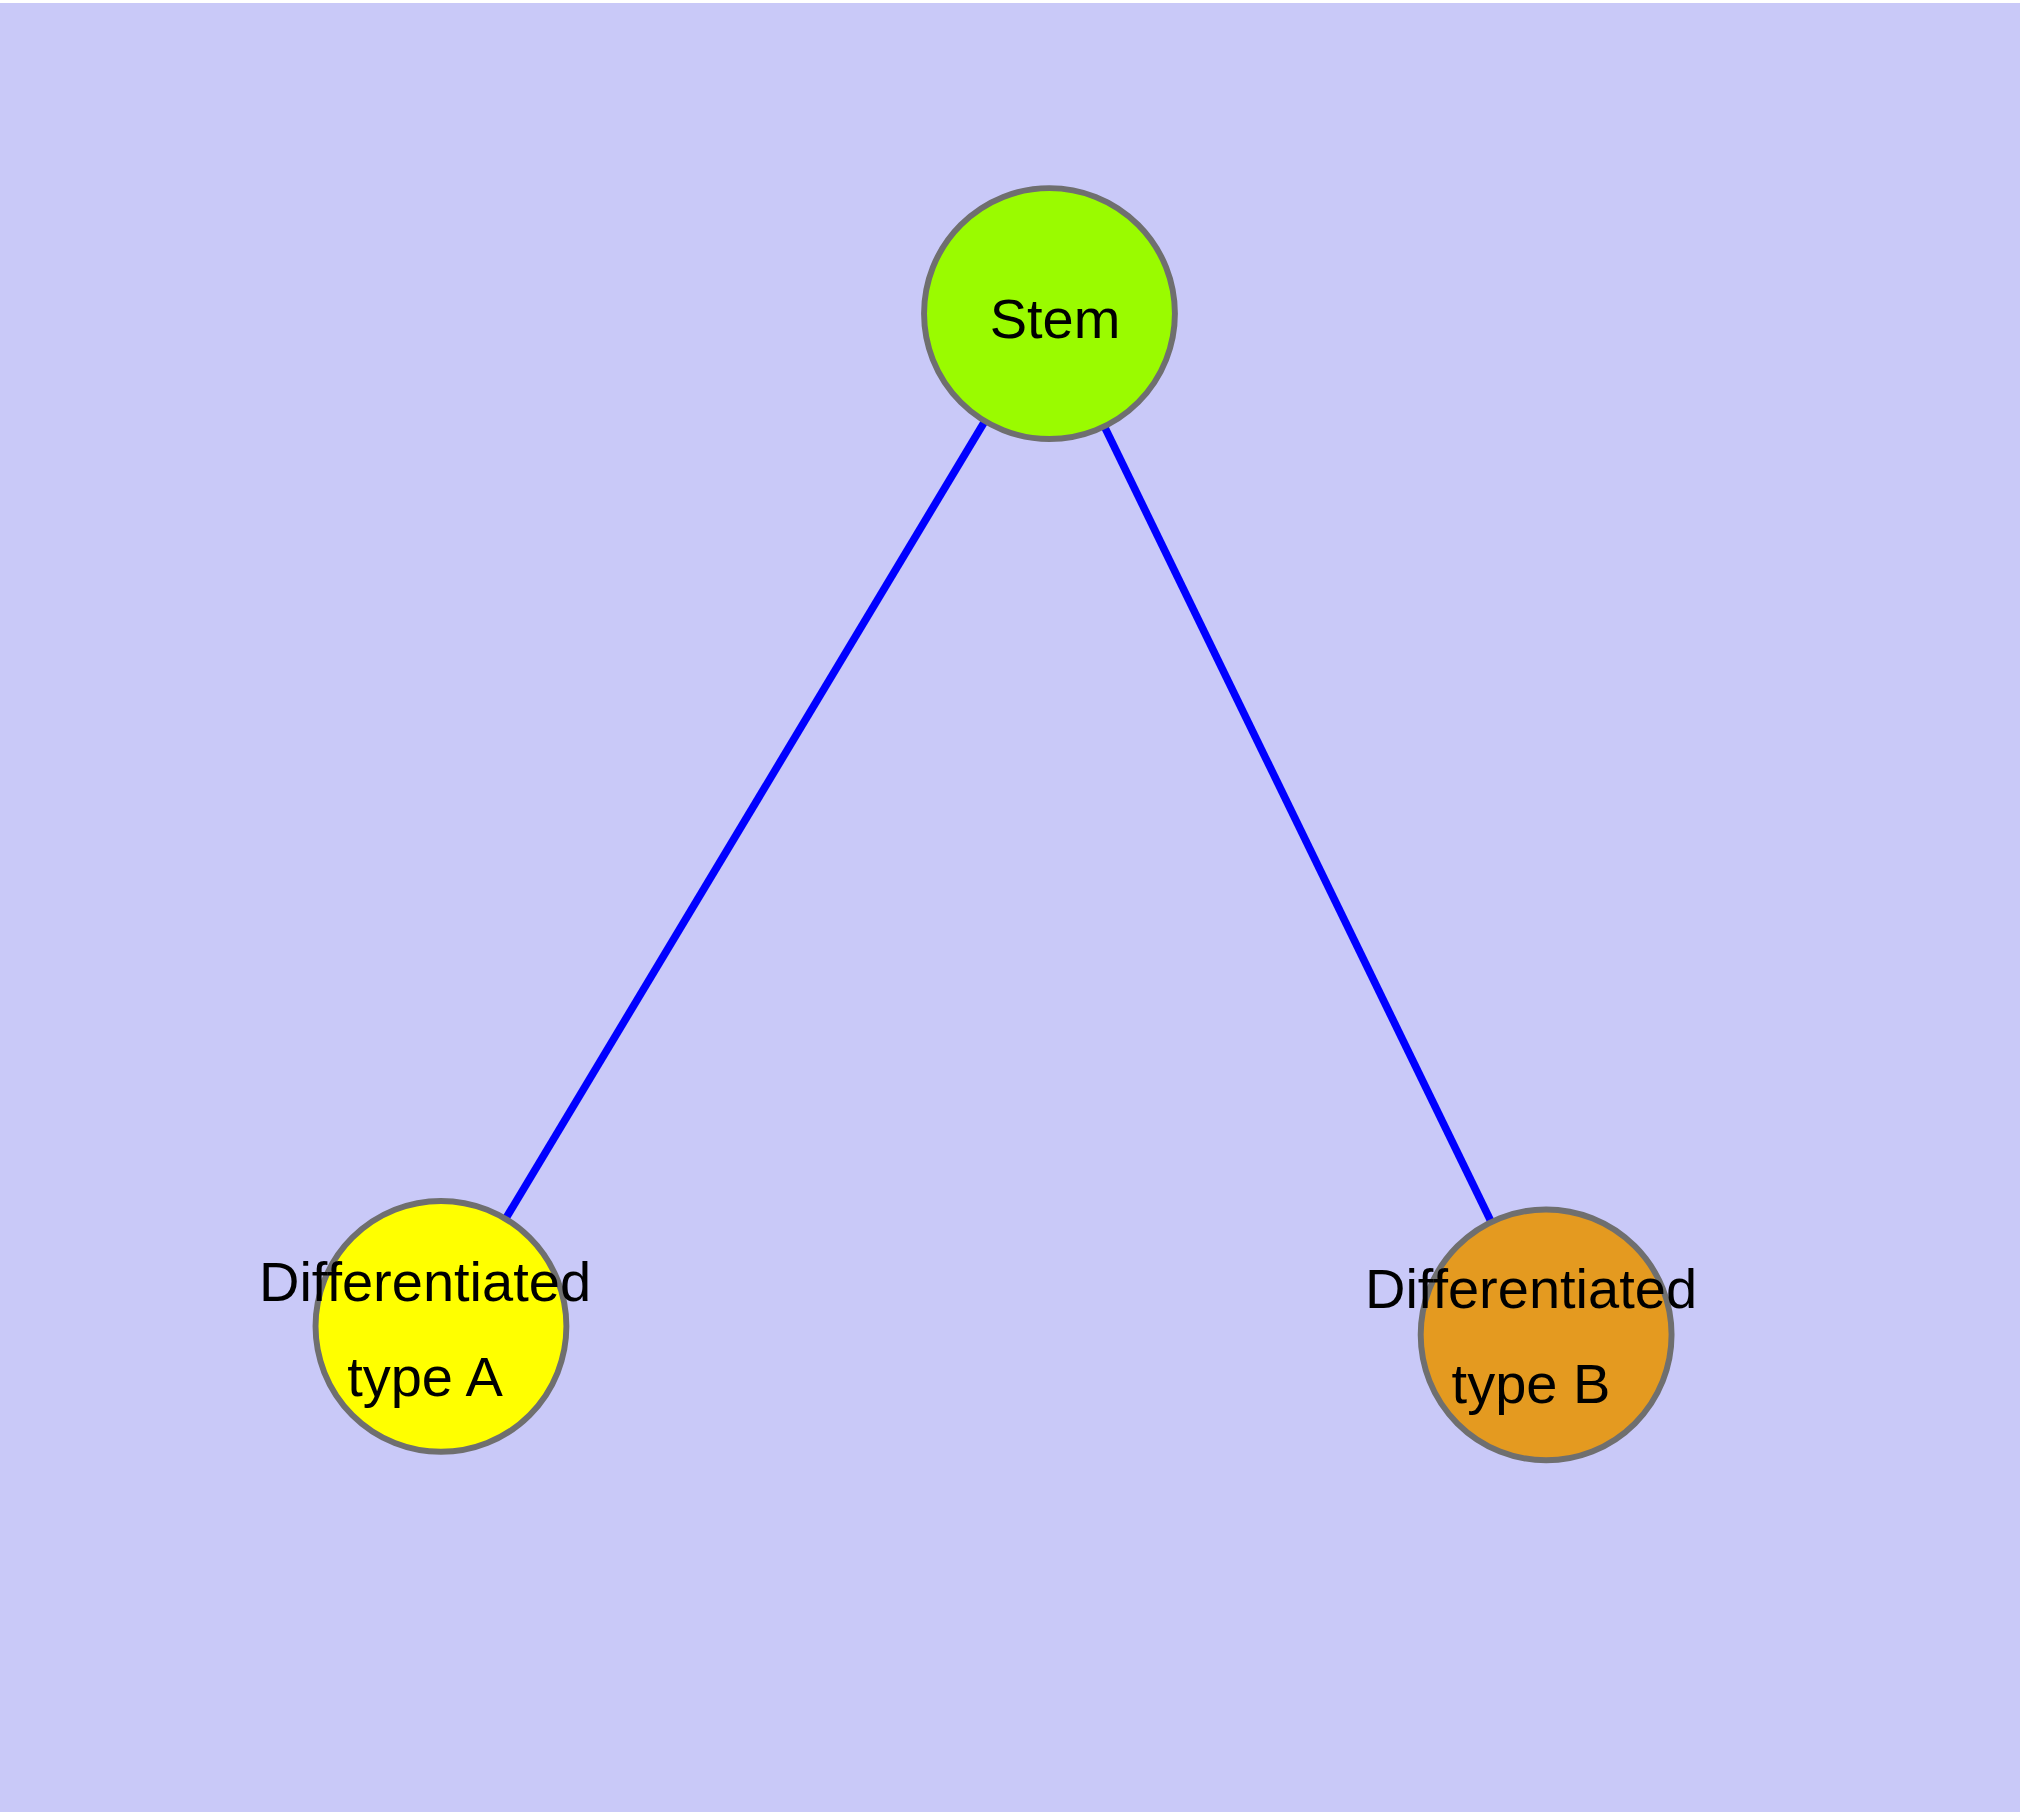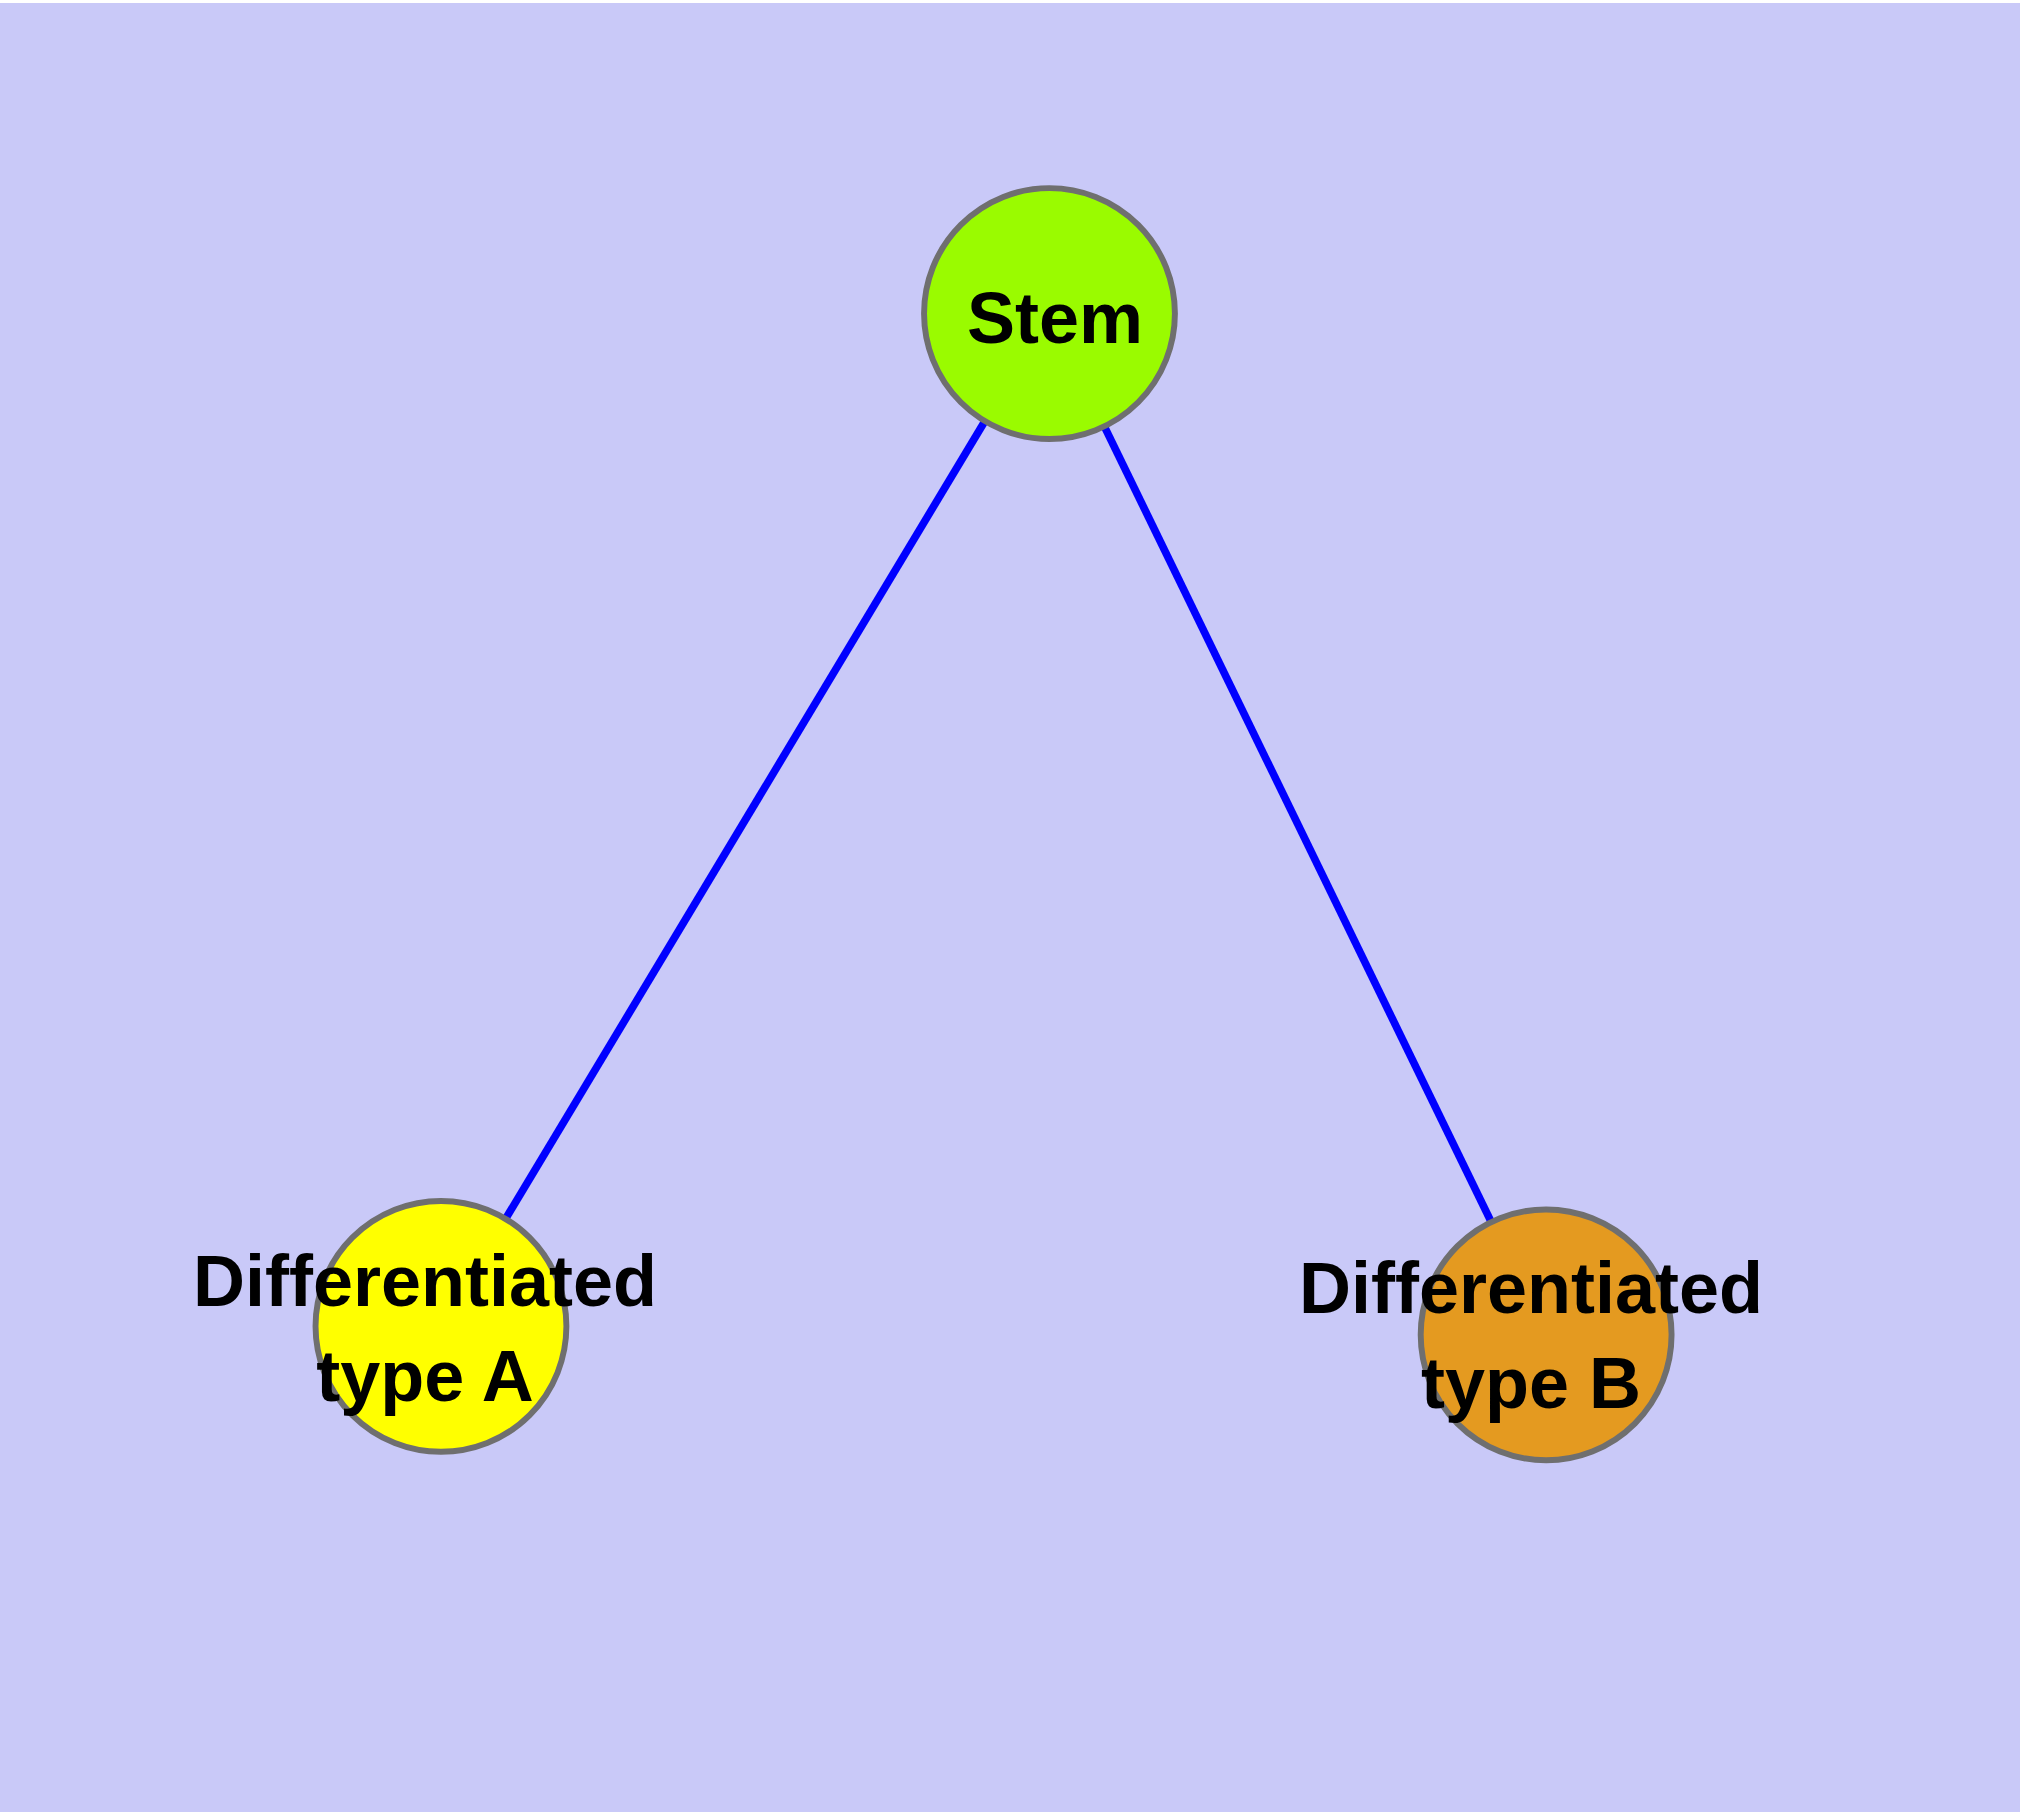--- a/index.html
+++ b/index.html
@@ -26,22 +26,22 @@
     background: #ffffff;
   }
   .graph-svg {
     position: absolute;
     top: 0;
     left: 0;
   }
   .node-label {
     position: absolute;
     transform: translate(-50%, -50%);
-    font-weight: bold;
-    font-size: 72px;
+    font-weight: normal;
+    font-size: 56px;
     line-height: 95px;
     color: #000000;
     text-align: center;
     white-space: pre-line;
     letter-spacing: 0;
   }
   .label-stem   { left: 1055px; top: 318px;  }
   .label-type-a { left: 425px;  top: 1329px; }
   .label-type-b { left: 1531px; top: 1336px; }
 </style>

